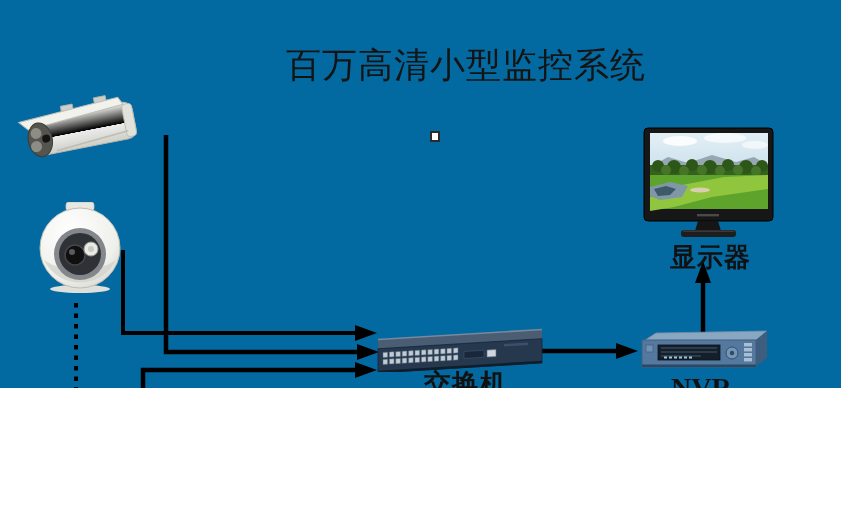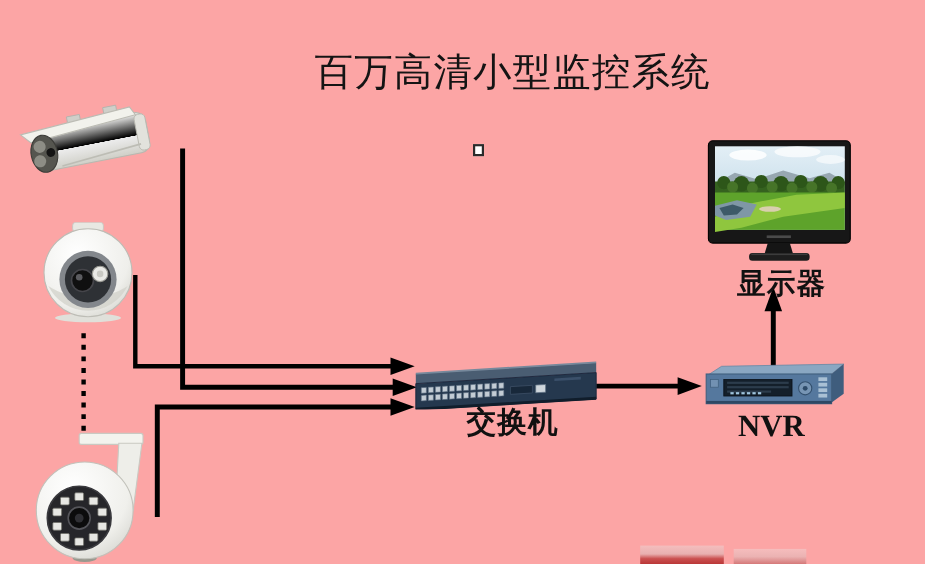--- a/index.html
+++ b/index.html
@@ -1,19 +1,19 @@
 <!DOCTYPE html>
 <html><head>
 <meta charset="utf-8">
 <style>
   html,body{margin:0;padding:0;background:#ffffff;}
   .canvas{
     position:relative;
-    width:841px;height:513px;
-    background:#fca5a5;
+    width:841px;height:388px;
+    background:#0369a1;
     overflow:hidden;
     font-family:"Liberation Serif","DejaVu Serif",serif;
   }
   .title{
     position:absolute;left:286px;top:42px;width:370px;
     font-size:35px;letter-spacing:1px;color:#141414;
     font-weight:400;white-space:nowrap;
   }
   .connectors{position:absolute;left:0;top:0;}
   .node{position:absolute;}

